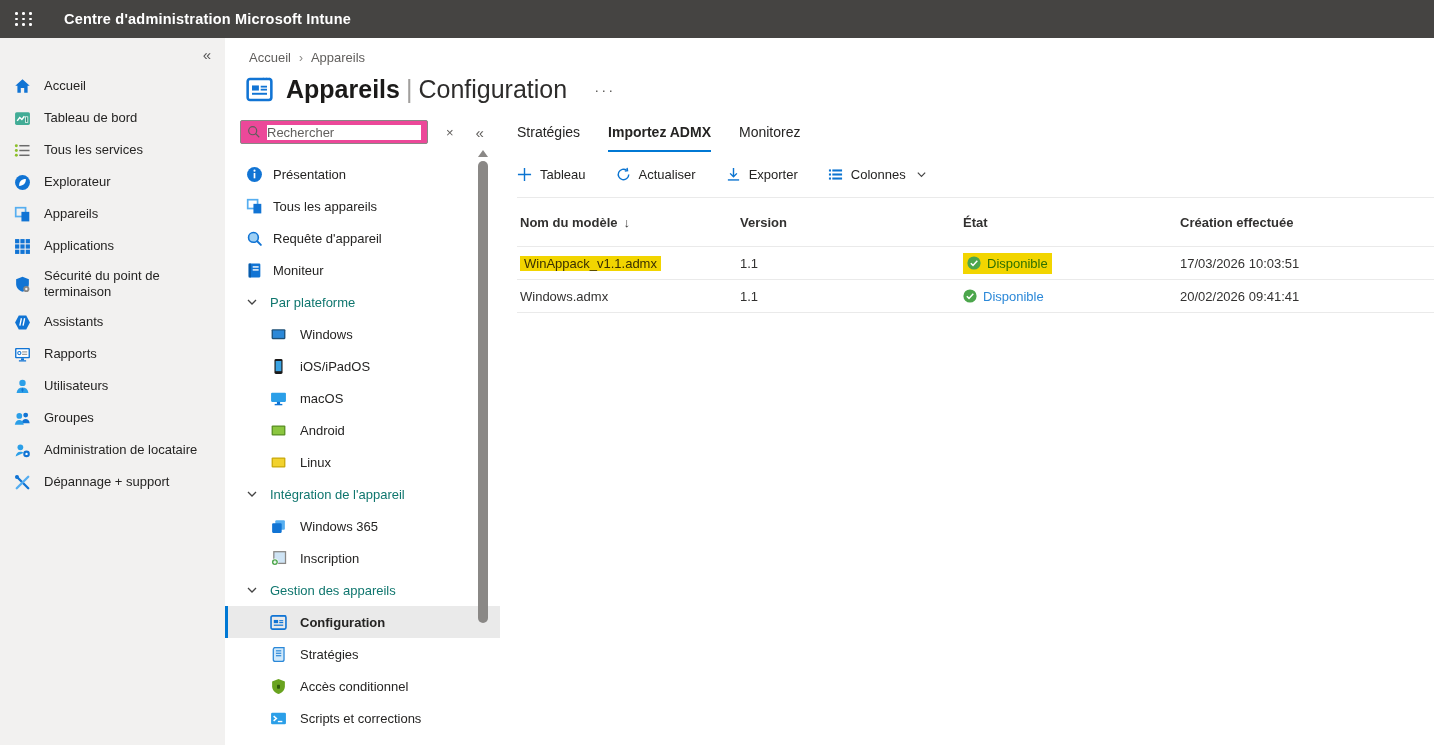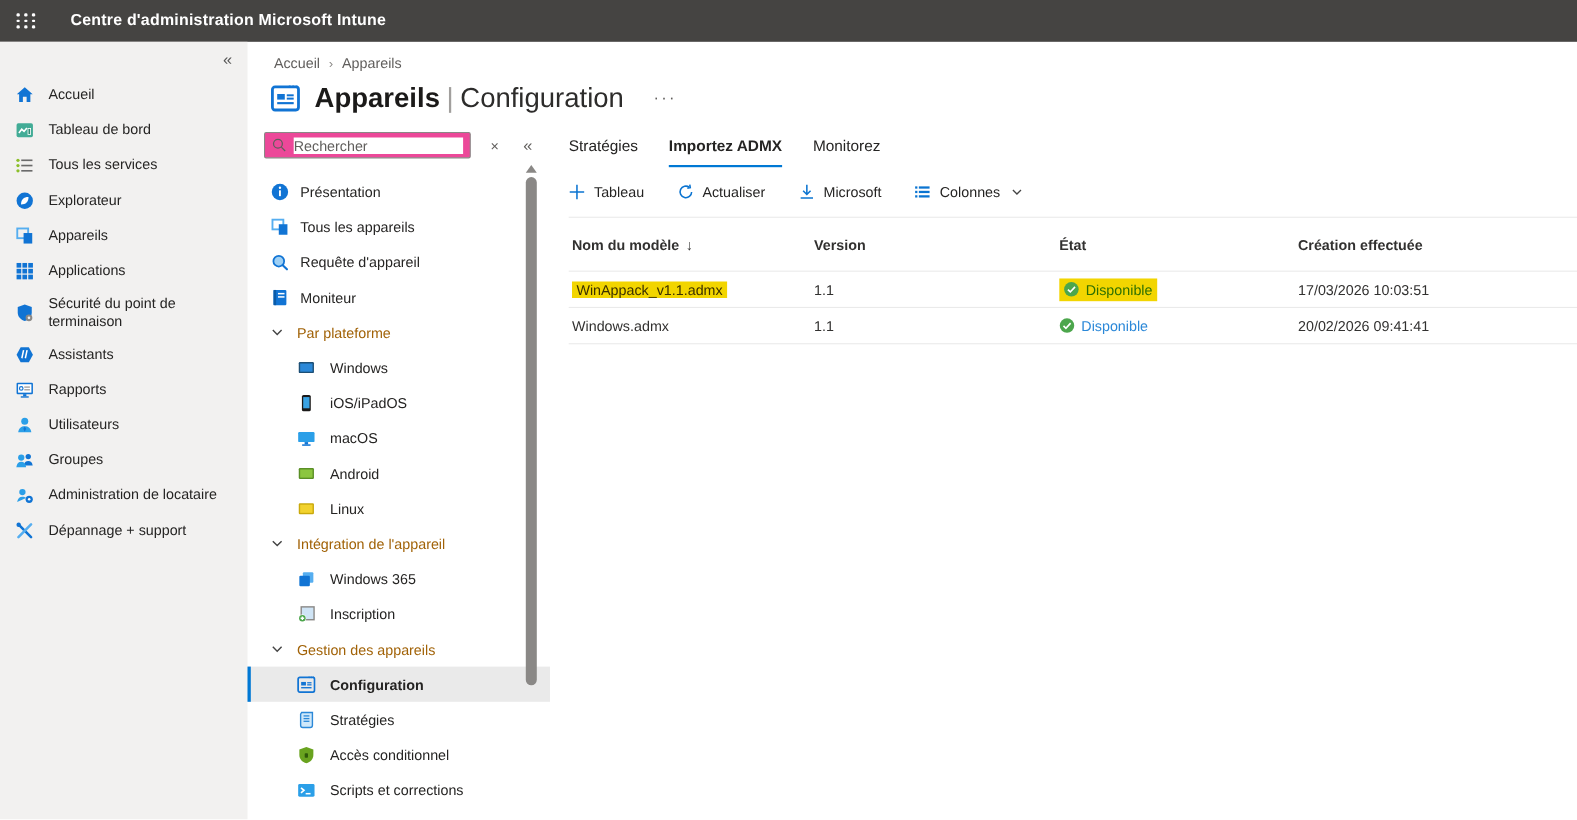--- a/index.html
+++ b/index.html
@@ -44,21 +44,21 @@
   .search-row{display:flex;align-items:center;padding-left:15px;gap:10px;}
   .search-box{display:flex;align-items:center;width:188px;height:24px;border:1px solid #8a8886;border-radius:2px;padding:0 6px;gap:6px;background:#ec4899;}
   .search-box input{border:0;outline:0;flex:1;font-size:13px;font-family:inherit;color:var(--text);min-width:0;}
   .search-box input::placeholder{color:#605e5c;}
   .clear-btn{color:#605e5c;font-size:13px;cursor:pointer;margin-left:8px;}
   .collapse-secondary{color:#605e5c;font-size:15px;cursor:pointer;margin-left:12px;}
   .snav{margin-top:14px;}
   .snav-item{display:flex;align-items:center;height:32px;gap:10px;cursor:pointer;color:#252423;}
   .lvl1{padding-left:21px;}
   .lvl2{padding-left:45px;gap:13px;}
-  .group{padding-left:21px;gap:12px;color:#a16207;}
+  .group{padding-left:21px;gap:12px;color:#0f766e;}
   .chev{width:12px;height:12px;flex:none;}
   .snav-item.selected{background:#eaeaea;border-left:3px solid var(--accent);font-weight:700;}
   .snav-item.selected.lvl2{padding-left:42px;}
   .scrollbar{position:absolute;top:40px;right:12px;width:10px;bottom:10px;}
   .scroll-up{width:0;height:0;border-left:5px solid transparent;border-right:5px solid transparent;border-bottom:7px solid #8a8886;margin:0 auto 4px auto;}
   .scroll-thumb{width:10px;height:462px;background:#8a8886;border-radius:5px;}
 
   
   .panel{flex:1;min-width:0;padding:14px 0 0 17px;display:flex;flex-direction:column;}
   .tabs{display:flex;gap:28px;font-size:14px;}
@@ -433,21 +433,21 @@
                 <path d="M13.6 8A5.6 5.6 0 1 1 11.4 3.5" fill="none" stroke="#0b74d1" stroke-width="1.5"></path>
                 <path d="M11.8 1l.5 2.9-2.9.5" fill="none" stroke="#0b74d1" stroke-width="1.5"></path>
               </svg>
             <span>Actualiser</span>
           </div>
           <div class="tool-btn">
             <svg class="tic" viewBox="0 0 16 16">
                 <path d="M8 1v9.2M4.4 6.8 8 10.4l3.6-3.6" fill="none" stroke="#0b74d1" stroke-width="1.5"></path>
                 <path d="M2 13.8h12" stroke="#0b74d1" stroke-width="1.5"></path>
               </svg>
-            <span>Microsoft</span>
+            <span>Exporter</span>
           </div>
           <div class="tool-btn">
             <svg class="tic" viewBox="0 0 16 16">
                 <g fill="#0b74d1">
                   <rect x="1" y="2.6" width="2.2" height="2.2"></rect>
                   <rect x="4.6" y="2.6" width="10.4" height="2.2"></rect>
                   <rect x="1" y="6.9" width="2.2" height="2.2"></rect>
                   <rect x="4.6" y="6.9" width="10.4" height="2.2"></rect>
                   <rect x="1" y="11.2" width="2.2" height="2.2"></rect>
                   <rect x="4.6" y="11.2" width="10.4" height="2.2"></rect>

